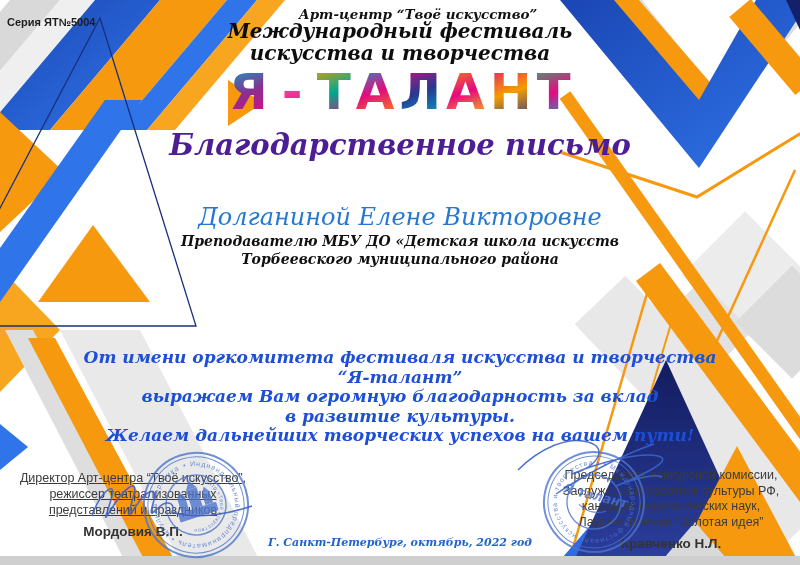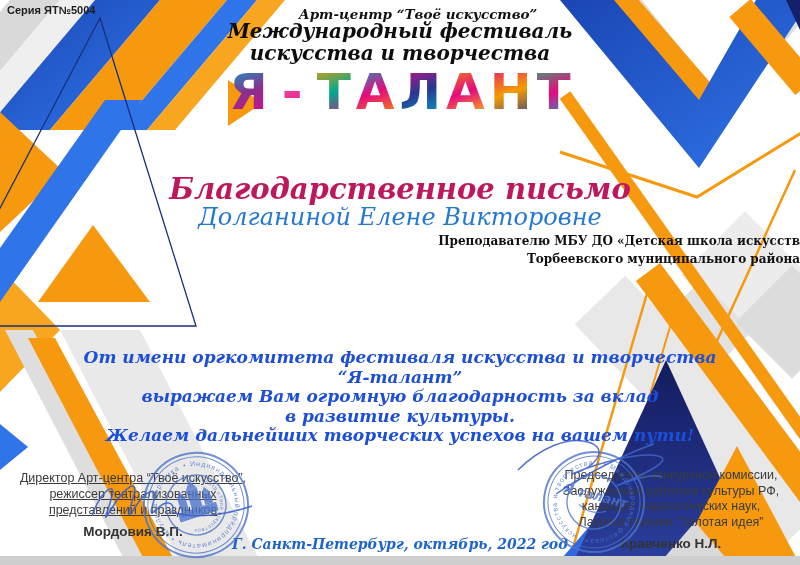--- a/index.html
+++ b/index.html
@@ -3,41 +3,41 @@
 <meta charset="utf-8">
 <style>
   html,body{margin:0;padding:0;background:#888;}
   .certificate{
     position:relative;width:800px;height:565px;overflow:hidden;
     background:#ffffff;font-family:"DejaVu Serif", serif;
   }
   svg.decor{position:absolute;left:0;top:0;z-index:0;}
   svg.overlay{position:absolute;left:0;top:0;z-index:4;pointer-events:none;}
   .txt{position:absolute;z-index:2;}
-  .series{left:7px;top:4px;font-family:"Liberation Sans",sans-serif;font-size:11px;font-weight:bold;color:#1d1d1d;}
+  .series{left:7px;top:16px;font-family:"Liberation Sans",sans-serif;font-size:11px;font-weight:bold;color:#1d1d1d;}
   .hdr-org{left:18px;top:6px;width:800px;text-align:center;font-size:13.5px;font-weight:bold;font-style:italic;color:#111;}
   .hdr-fest{left:0;width:800px;text-align:center;font-size:20px;font-weight:bold;font-style:italic;color:#0d0d0d;line-height:21px;}
   .hdr-f1{top:21px;} .hdr-f2{top:43px;}
   .logo-wrap{left:0;top:64px;width:800px;display:flex;justify-content:center;align-items:flex-start;gap:5px;}
   .logo-letter{
     font-family:"DejaVu Sans",sans-serif;font-weight:800;font-size:50px;line-height:56px;
     background-clip:text;-webkit-background-clip:text;color:transparent;display:inline-block;
   }
   .logo-dash{margin:0 9px;}
-  .title{left:0;top:128px;width:800px;text-align:center;font-size:29px;font-weight:bold;font-style:italic;color:#be185d;margin-top:44px;}
+  .title{left:0;top:128px;width:800px;text-align:center;font-size:29px;font-weight:bold;font-style:italic;color:#4c1d95;}
   .rec-name{left:0;top:203px;width:800px;text-align:center;font-size:24px;font-weight:normal;font-style:italic;color:#2478d4;}
-  .rec-details{left:0;top:233px;width:800px;text-align:right;font-size:12px;font-weight:bold;color:#101010;line-height:17.5px;}
+  .rec-details{left:0;top:233px;width:800px;text-align:center;font-size:14px;font-weight:bold;font-style:italic;color:#101010;line-height:17.5px;}
   .body-text{left:0;top:348px;width:800px;text-align:center;font-size:17px;font-weight:bold;font-style:italic;color:#1d4ed8;line-height:19.5px;}
   .sign{font-family:"Liberation Sans",sans-serif;color:#3b3b3b;text-align:center;}
   .sign-left{left:8px;top:470px;width:250px;font-size:12.5px;line-height:16px;text-decoration:underline;}
   .sign-right{left:545px;top:468px;width:252px;font-size:12.5px;line-height:15.5px;}
   .sign-name{font-family:"Liberation Sans",sans-serif;font-weight:bold;font-size:13.5px;color:#333;text-align:center;}
   .name-left{left:8px;top:524px;width:250px;}
   .name-right{left:545px;top:536px;width:252px;}
-  .date{left:0;top:536px;width:800px;text-align:center;font-size:14px;font-weight:bold;font-style:italic;color:#1f64c8;}
+  .date{left:0;top:536px;width:800px;text-align:center;font-size:11px;font-weight:bold;font-style:italic;color:#1f64c8;}
 </style>
 </head>
 <body>
 
 <div class="certificate">
 
   <svg class="decor" width="800" height="565" viewBox="0 0 800 565">
     <defs>
       <linearGradient id="blueg" x1="0" y1="0" x2="1" y2="1">
         <stop offset="0" stop-color="#1b46b4"></stop>

